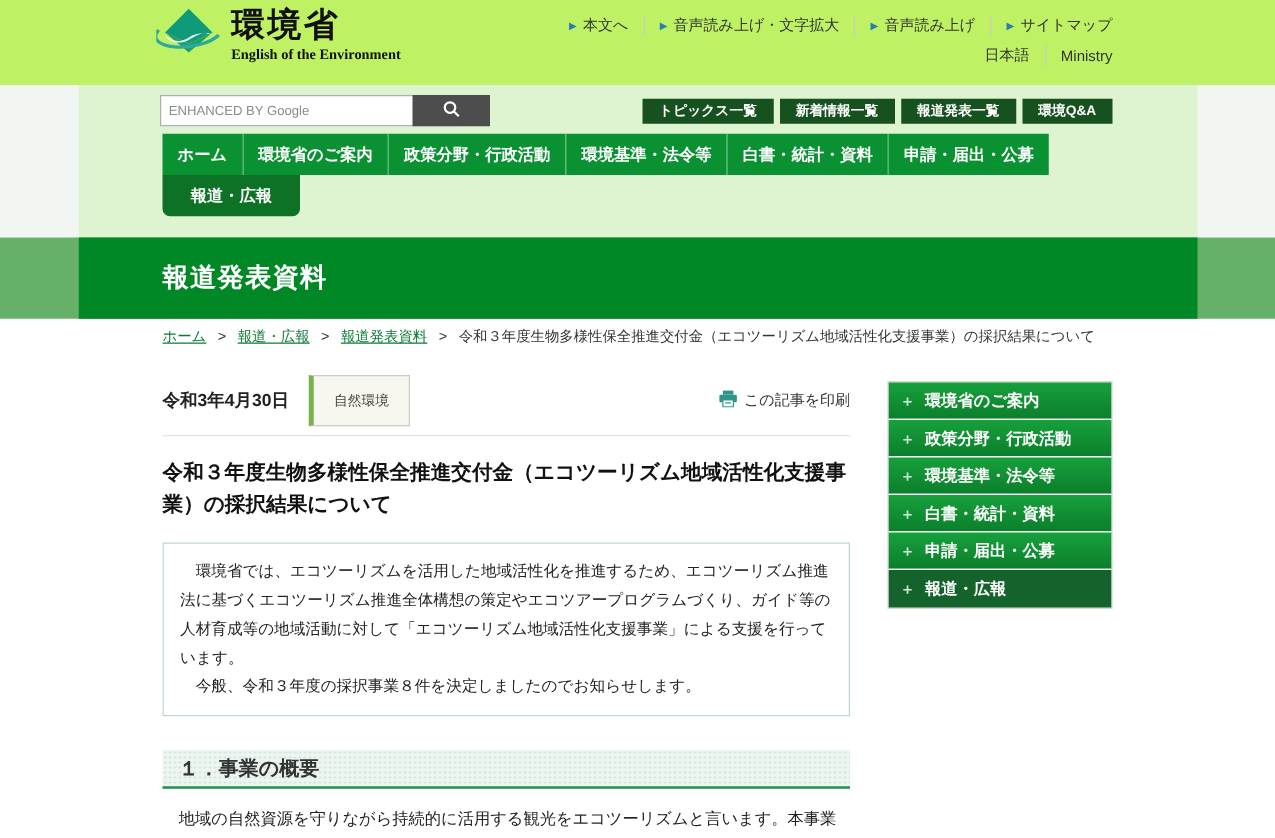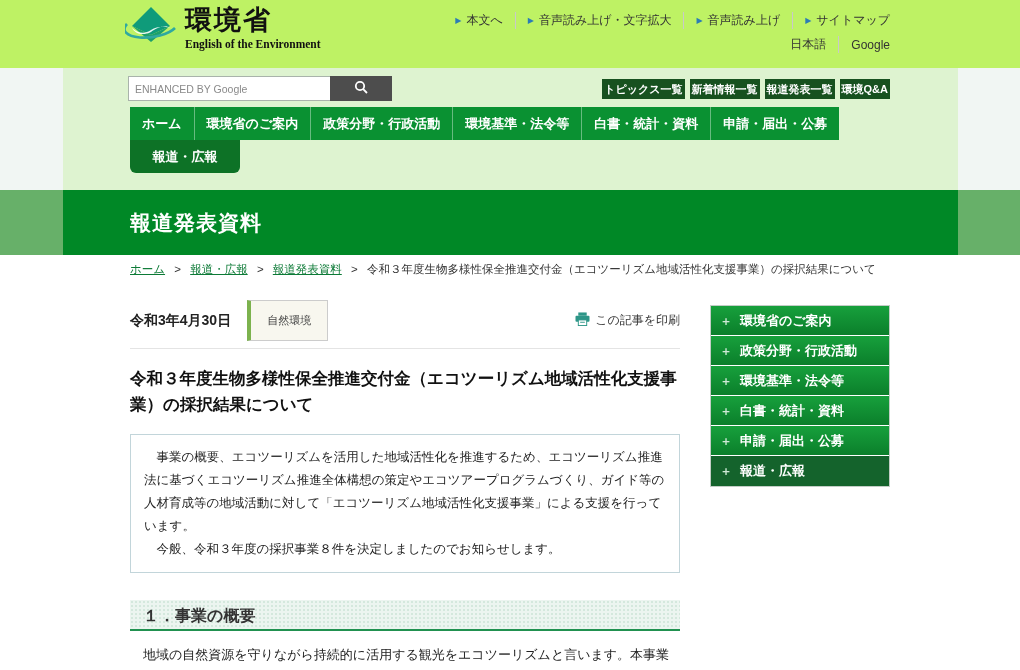--- a/index.html
+++ b/index.html
@@ -27,21 +27,21 @@
   .band-center { position:absolute; left:63px; top:68px; width:895px; height:122px; background:#def3d0; }
   .banner-outer { position:absolute; left:0; top:190px; width:1020px; height:65px; background:#67b069; }
   .banner-center { position:absolute; left:63px; top:190px; width:895px; height:65px; background:#008826; }
   .banner-title { position:absolute; left:130px; top:190px; height:65px; line-height:65px; color:#fff; font-size:21px; font-weight:bold; letter-spacing:1px; }
 
   
   .search-input { position:absolute; left:128px; top:76px; width:238px; height:25px; border:1px solid #a9b3ab; background:#fff; font-size:11px; color:#555; padding:0 6px; }
   .search-input::placeholder { color:#8a8a8a; font-size:10.5px; }
   .search-btn { position:absolute; left:330px; top:76px; width:62px; height:25px; background:#4d4d4d; border:none; cursor:pointer; display:flex; align-items:center; justify-content:center; }
   .qbtns { position:absolute; right:130px; top:79px; display:flex; gap:5px; }
-  .qbtn { background:#17511f; color:#fff; font-size:11px; font-weight:bold; padding:0 2px; height:20px; line-height:20px; cursor:pointer; white-space:nowrap; }
+  .qbtn { background:#17511f; color:#fff; font-size:11px; font-weight:bold; padding:0 13px; height:20px; line-height:20px; cursor:pointer; white-space:nowrap; }
 
   
   .nav { position:absolute; left:130px; top:107px; display:flex; }
   .nav-item { background:#0a9132; color:#fff; font-size:13px; font-weight:bold; height:33px; line-height:33px; padding:0 12px; border-right:1px solid rgba(255,255,255,0.38); cursor:pointer; white-space:nowrap; }
   .nav-item:last-child { border-right:none; }
   .nav-tab2 { position:absolute; left:130px; top:140px; width:110px; height:33px; background:#0d7226; color:#fff; font-size:13px; font-weight:bold; text-align:center; line-height:33px; border-radius:0 0 6px 6px; cursor:pointer; }
 
   
   .crumbs { position:absolute; left:130px; top:262px; width:780px; font-size:11.5px; color:#333; }
   .crumb-link { color:#0c7a36; text-decoration:underline; cursor:pointer; }
@@ -103,21 +103,21 @@
         <span>音声読み上げ</span>
       </span>
       <span class="util-item">
         <span class="util-arrow">▶</span>
         <span>サイトマップ</span>
       </span>
     </div>
 
     <div class="lang">
       <span class="lang-item">日本語</span>
-      <span class="lang-item">Google</span>
+      <span class="lang-item">Ministry</span>
     </div>
   </div>
 
   <div class="band-outer"></div>
   <div class="band-center"></div>
 
   <input class="search-input" type="text" placeholder="ENHANCED BY Google" style="">
   <button class="search-btn">
     <span>
       <svg width="14" height="14" viewBox="0 0 14 14">
@@ -171,21 +171,21 @@
             <line x1="5.5" y1="11" x2="10.5" y2="11" stroke="#2e9688" stroke-width="1"></line>
           </svg>
         </span>
         <span>この記事を印刷</span>
       </span>
     </div>
 
     <h1 class="art-title">令和３年度生物多様性保全推進交付金（エコツーリズム地域活性化支援事業）の採択結果について</h1>
 
     <div class="intro-box">
-      <p>　事業の概要、エコツーリズムを活用した地域活性化を推進するため、エコツーリズム推進法に基づくエコツーリズム推進全体構想の策定やエコツアープログラムづくり、ガイド等の人材育成等の地域活動に対して「エコツーリズム地域活性化支援事業」による支援を行っています。</p>
+      <p>　環境省では、エコツーリズムを活用した地域活性化を推進するため、エコツーリズム推進法に基づくエコツーリズム推進全体構想の策定やエコツアープログラムづくり、ガイド等の人材育成等の地域活動に対して「エコツーリズム地域活性化支援事業」による支援を行っています。</p>
       <p>　今般、令和３年度の採択事業８件を決定しましたのでお知らせします。</p>
     </div>
 
     <div class="sec-head">１．事業の概要</div>
     <p class="sec-body">　地域の自然資源を守りながら持続的に活用する観光をエコツーリズムと言います。本事業では、エコツーリズムに取り組む又は取り組もうとする地域の協議会（以下、地域協議会）がエコツーリズム推進全体構想の策定やエコツアープログラムづくり、ガイド等の人材育成等の活動を行うに当たり、その経費の一部（国費１／２以内）を国が支援します。</p>
   </div>
 
   <div class="sidebar">
     <div class="side-item">
       <span class="side-plus">＋</span>

